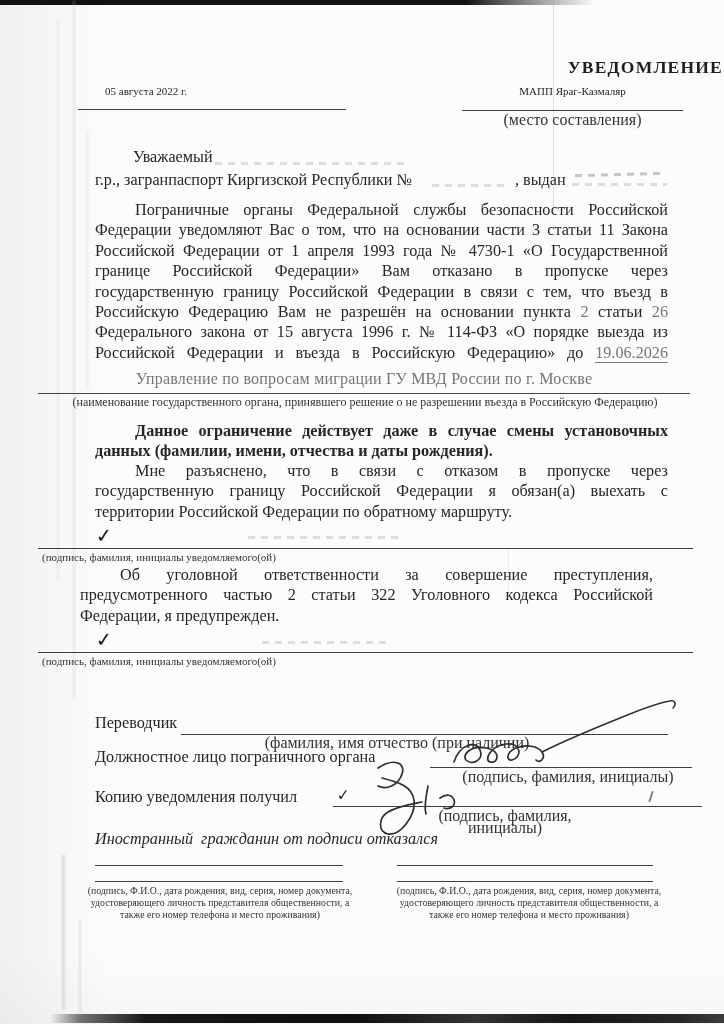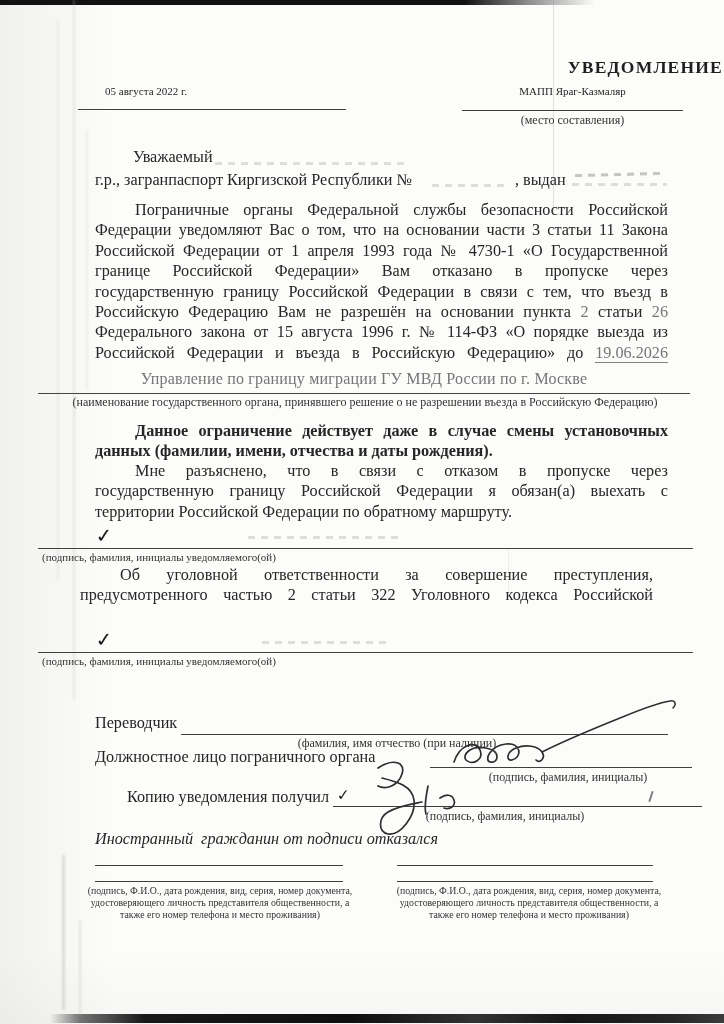--- a/index.html
+++ b/index.html
@@ -8,21 +8,21 @@
     background:#fcfcfb;overflow:hidden;
     font-family:"Liberation Serif",serif;color:#262626;
   }
   .page::before{content:"";position:absolute;inset:0;pointer-events:none;
     background:linear-gradient(90deg,rgba(170,170,168,.14),rgba(170,170,168,0) 110px),
                linear-gradient(0deg,rgba(190,190,188,.10),rgba(190,190,188,0) 70px);}
   .abs{position:absolute;}
   
   .title{font-weight:bold;font-size:17.5px;letter-spacing:1.2px;text-align:center;color:#1f1f1f;}
   .fld{border-bottom:1.6px solid #3f3f3f;font-size:11px;}
-  .cap{font-size:12px;color:#333;line-height:12px;}
+  .cap{font-size:16px;color:#333;line-height:12px;}
   .body-txt{font-size:16.2px;line-height:20.4px;}
   .para{font-size:16.2px;}
   .tline{text-align:justify;text-align-last:justify;line-height:20.4px;white-space:normal;}
   .tline.indent{text-indent:40px;}
   .tline.lastline{text-align-last:left;}
   .boldp .tline{font-weight:bold;}
   .ins{color:#767676;}
   .insu{border-bottom:1.4px solid #828282;padding-bottom:.5px;}
   .authority{font-size:16px;color:#757575;text-align:center;border-bottom:1.6px solid #454545;letter-spacing:.2px;}
   .rule{border-bottom:1.5px solid #3f3f3f;}
@@ -77,21 +77,21 @@
       <div class="tline indent">Пограничные органы Федеральной службы безопасности Российской</div>
       <div class="tline">Федерации уведомляют Вас о том, что на основании части 3 статьи 11 Закона</div>
       <div class="tline">Российской Федерации от 1 апреля 1993 года № 4730-1 «О Государственной</div>
       <div class="tline">границе Российской Федерации» Вам отказано в пропуске через</div>
       <div class="tline">государственную границу Российской Федерации в связи с тем, что въезд в</div>
       <div class="tline">Российскую Федерацию Вам не разрешён на основании пункта <span class="ins">2</span> статьи <span class="ins">26</span></div>
       <div class="tline">Федерального закона от 15 августа 1996 г. № 114-ФЗ «О порядке выезда из</div>
       <div class="tline">Российской Федерации и въезда в Российскую Федерацию» до <span class="ins insu">19.06.2026</span></div>
     </div>
 
-  <div class="abs authority" style="left:38px;top:370px;width:652px;height:23px;">Управление по границу миграции ГУ МВД России по г. Москве</div>
+  <div class="abs authority" style="left:38px;top:370px;width:652px;height:23px;">Управление по вопросам миграции ГУ МВД России по г. Москве</div>
   <div class="abs cap" style="left:56px;top:397px;width:618px;text-align:center;font-size:12px;line-height:11.5px;">(наименование государственного органа, принявшего решение о не разрешении въезда в Российскую Федерацию)</div>
 
   <div class="abs para boldp" style="left:95px;top:421px;width:573px;">
       <div class="tline indent">Данное ограничение действует даже в случае смены установочных</div>
       <div class="tline lastline">данных (фамилии, имени, отчества и даты рождения).</div>
     </div>
 
   <div class="abs para" style="left:95px;top:461px;width:573px;">
       <div class="tline indent">Мне разъяснено, что в связи с отказом в пропуске через</div>
       <div class="tline">государственную границу Российской Федерации я обязан(а) выехать с</div>
@@ -99,41 +99,42 @@
     </div>
 
   <div class="abs check" style="left:96px;top:524px;">✓</div>
   <div class="smudge lighter" style="left:248px;top:536px;width:150px;"></div>
   <div class="abs rule" style="left:38px;top:527px;width:655px;height:21px;"></div>
   <div class="abs cap" style="left:42px;top:551px;font-size:11px;">(подпись, фамилия, инициалы уведомляемого(ой)</div>
 
   <div class="abs para" style="left:80px;top:565px;width:573px;">
       <div class="tline indent">Об уголовной ответственности за совершение преступления,</div>
       <div class="tline">предусмотренного частью 2 статьи 322 Уголовного кодекса Российской</div>
+      <div class="tline lastline">Федерации, я предупрежден.</div>
     </div>
 
   <div class="abs check" style="left:96px;top:628px;">✓</div>
   <div class="smudge lighter" style="left:262px;top:641px;width:130px;"></div>
   <div class="abs rule" style="left:38px;top:631px;width:655px;height:21px;"></div>
   <div class="abs cap" style="left:42px;top:655px;font-size:11px;">(подпись, фамилия, инициалы уведомляемого(ой)</div>
 
 
   <div class="abs body-txt" style="left:95px;top:713px;">Переводчик</div>
   <div class="abs rule" style="left:181px;top:714px;width:487px;height:20px;"></div>
   <div class="abs body-txt" style="left:95px;top:747px;">Должностное лицо пограничного органа</div>
 
   <div class="abs cap" style="left:262px;top:737px;width:270px;text-align:center;">(фамилия, имя отчество (при наличии)</div>
   <div class="abs rule" style="left:430px;top:748px;width:262px;height:19px;"></div>
   <svg class="abs sig" style="left:440px;top:696px;" width="250" height="80" viewBox="0 0 250 80">
     <path d="M14,66 C20,48 36,44 40,54 C44,64 32,70 26,64 C22,59 30,49 46,52 C62,55 58,68 50,66 C44,64 50,50 66,48 C82,46 82,62 72,64 C66,65 66,56 76,52 C86,48 98,50 102,56 C106,62 100,68 96,64" fill="none" stroke="#2e2e2e" stroke-width="1.7" stroke-linecap="round"></path>
     <path d="M102,56 C126,44 160,30 185,20 C202,13 218,7 230,5 C235,4 237,8 233,12" fill="none" stroke="#2e2e2e" stroke-width="1.5" stroke-linecap="round"></path>
   </svg>
   <div class="abs cap" style="left:448px;top:771px;width:240px;text-align:center;">(подпись, фамилия, инициалы)</div>
 
-  <div class="abs body-txt" style="left:95px;top:787px;margin-left:32px;">Копию уведомления получил</div>
+  <div class="abs body-txt" style="left:95px;top:787px;">Копию уведомления получил</div>
   <div class="abs rule" style="left:333px;top:787px;width:369px;height:19px;"></div>
   <div class="abs check" style="left:337px;top:786px;font-size:15px;">✓</div>
   <svg class="abs sig" style="left:348px;top:756px;" width="125" height="85" viewBox="0 0 125 85">
     <path d="M30,12 C45,2 58,6 54,18 C50,30 38,34 30,30 M34,22 C50,26 64,30 66,44 C68,60 52,80 40,78 C30,76 30,62 40,56 C50,50 64,48 74,46 M80,30 C78,40 76,52 78,58 M92,42 C98,38 104,38 106,44 C108,50 102,54 96,52" fill="none" stroke="#2e2e2e" stroke-width="1.7" stroke-linecap="round"></path>
   </svg>
   <div class="abs" style="left:650px;top:791px;width:2px;height:11px;background:#4a4a4a;transform:rotate(18deg);opacity:.7;"></div>
   <div class="abs cap" style="left:420px;top:810px;width:170px;text-align:center;">(подпись, фамилия, инициалы)</div>
 
   <div class="abs body-txt prewrap" style="left:95px;top:829px;">Иностранный  гражданин от подписи отказался</div>
 

